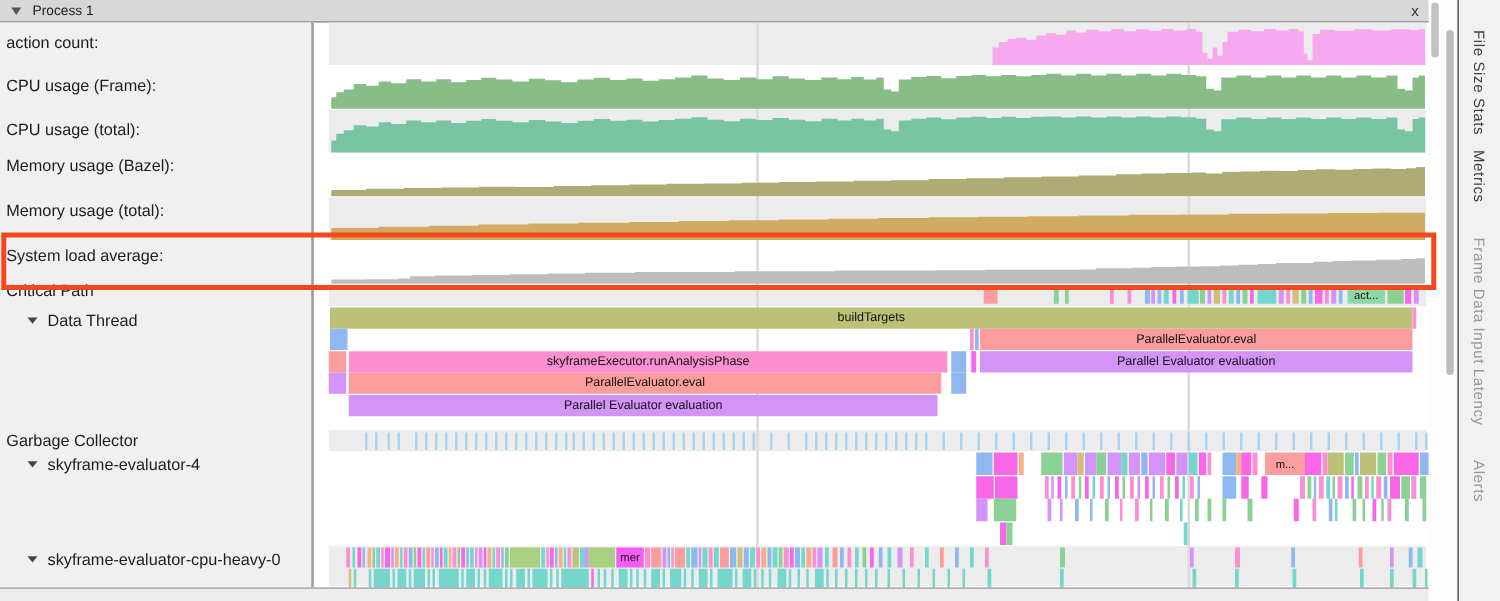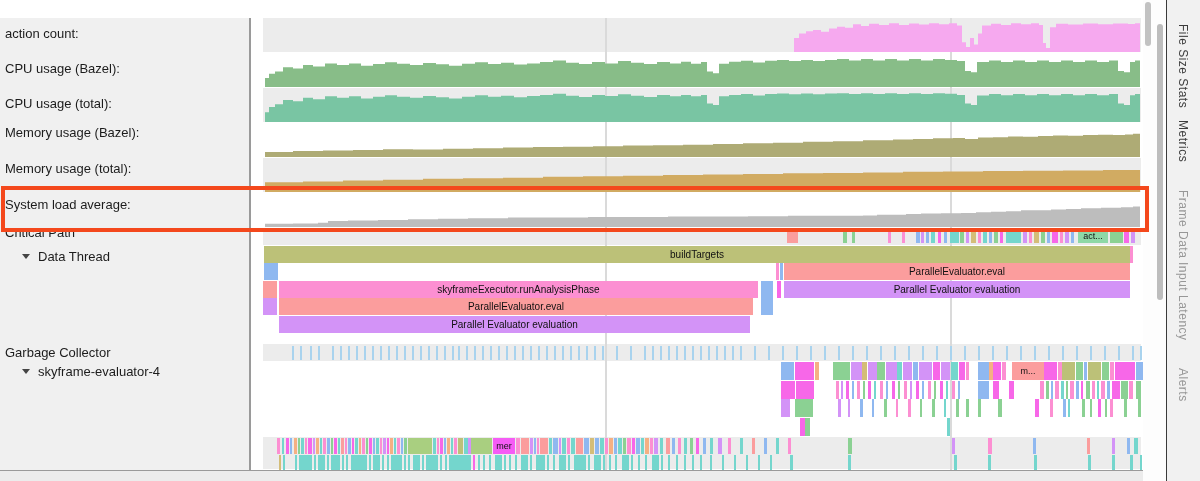--- a/index.html
+++ b/index.html
@@ -34,20 +34,25 @@
   .sidebar{position:absolute;left:1166px;top:0;width:34px;height:481px;background:#f1f1f1;
        border-left:1px solid #3a3a3a;box-sizing:border-box;}
   .vtab{position:absolute;left:9px;writing-mode:vertical-rl;font-size:12px;letter-spacing:0.5px;
        white-space:nowrap;cursor:pointer;}
 </style>
 </head>
 <body>
 
 <div class="app">
   <div class="main">
+    <div class="hdr">
+      <span class="tri"></span>
+      <span class="ttl">Process 1</span>
+      <span class="close">x</span>
+    </div>
     <div class="chartarea" id="chart-area">
         <div class="rowbg" style="top: 18px; height: 34px; background: rgb(236, 236, 236);"></div>
         <div class="rowbg" style="top: 53px; height: 34px; background: rgb(255, 255, 255);"></div>
         <div class="rowbg" style="top: 88px; height: 34px; background: rgb(236, 236, 236);"></div>
         <div class="rowbg" style="top: 123px; height: 34px; background: rgb(255, 255, 255);"></div>
         <div class="rowbg" style="top: 158px; height: 34px; background: rgb(236, 236, 236);"></div>
         <div class="rowbg" style="top: 193px; height: 34px; background: rgb(255, 255, 255);"></div>
         <div class="rowbg" style="top: 228px; height: 17px; background: rgb(236, 236, 236);"></div>
         <div class="rowbg" style="top: 246px; height: 86px; background: rgb(255, 255, 255);"></div>
         <div class="rowbg" style="top: 344px; height: 17px; background: rgb(236, 236, 236);"></div>
@@ -482,29 +487,30 @@
         <div class="bar" style="left: 954px; top: 455px; width: 3px; height: 16px; line-height: 16px; background: rgb(116, 214, 205);"></div>
         <div class="bar" style="left: 988px; top: 455px; width: 3px; height: 16px; line-height: 16px; background: rgb(116, 214, 205);"></div>
         <div class="bar" style="left: 1034px; top: 455px; width: 3px; height: 16px; line-height: 16px; background: rgb(116, 214, 205);"></div>
         <div class="bar" style="left: 1088px; top: 455px; width: 3px; height: 16px; line-height: 16px; background: rgb(116, 214, 205);"></div>
         <div class="bar" style="left: 1112px; top: 455px; width: 3px; height: 16px; line-height: 16px; background: rgb(116, 214, 205);"></div>
         <div class="bar" style="left: 1130px; top: 455px; width: 3px; height: 16px; line-height: 16px; background: rgb(116, 214, 205);"></div>
         <div class="bar" style="left: 1140px; top: 455px; width: 2px; height: 16px; line-height: 16px; background: rgb(116, 214, 205);"></div>
       </div>
     <div class="labelcol" id="label-col">
         <div class="lbl" style="top: 8px; left: 5px;"><span>action count:</span></div>
-        <div class="lbl" style="top: 43px; left: 5px;"><span>CPU usage (Bazel):</span></div>
+        <div class="lbl" style="top: 43px; left: 5px;"><span>CPU usage (Frame):</span></div>
         <div class="lbl" style="top: 78px; left: 5px;"><span>CPU usage (total):</span></div>
         <div class="lbl" style="top: 107px; left: 5px;"><span>Memory usage (Bazel):</span></div>
         <div class="lbl" style="top: 143px; left: 5px;"><span>Memory usage (total):</span></div>
         <div class="lbl" style="top: 179px; left: 5px;"><span>System load average:</span></div>
         <div class="lbl" style="top: 207px; left: 5px;"><span>Critical Path</span></div>
         <div class="lbl" style="top: 231px; left: 22px;"><span class="arrow"></span><span>Data Thread</span></div>
         <div class="lbl" style="top: 327px; left: 5px;"><span>Garbage Collector</span></div>
         <div class="lbl" style="top: 346px; left: 22px;"><span class="arrow"></span><span>skyframe-evaluator-4</span></div>
+        <div class="lbl" style="top: 422px; left: 22px;"><span class="arrow"></span><span>skyframe-evaluator-cpu-heavy-0</span></div>
       </div>
     <div class="hsb"></div>
   </div>
 
   <div class="vgut1">
     <div class="thumb" id="thumb1" style="left: 2px; width: 6px; top: 2px; height: 44px;"></div>
   </div>
   <div class="vgut2">
     <div class="thumb" id="thumb2" style="left: 4px; width: 6px; background: rgb(189, 189, 189); top: 24px; height: 276px;"></div>
   </div>

